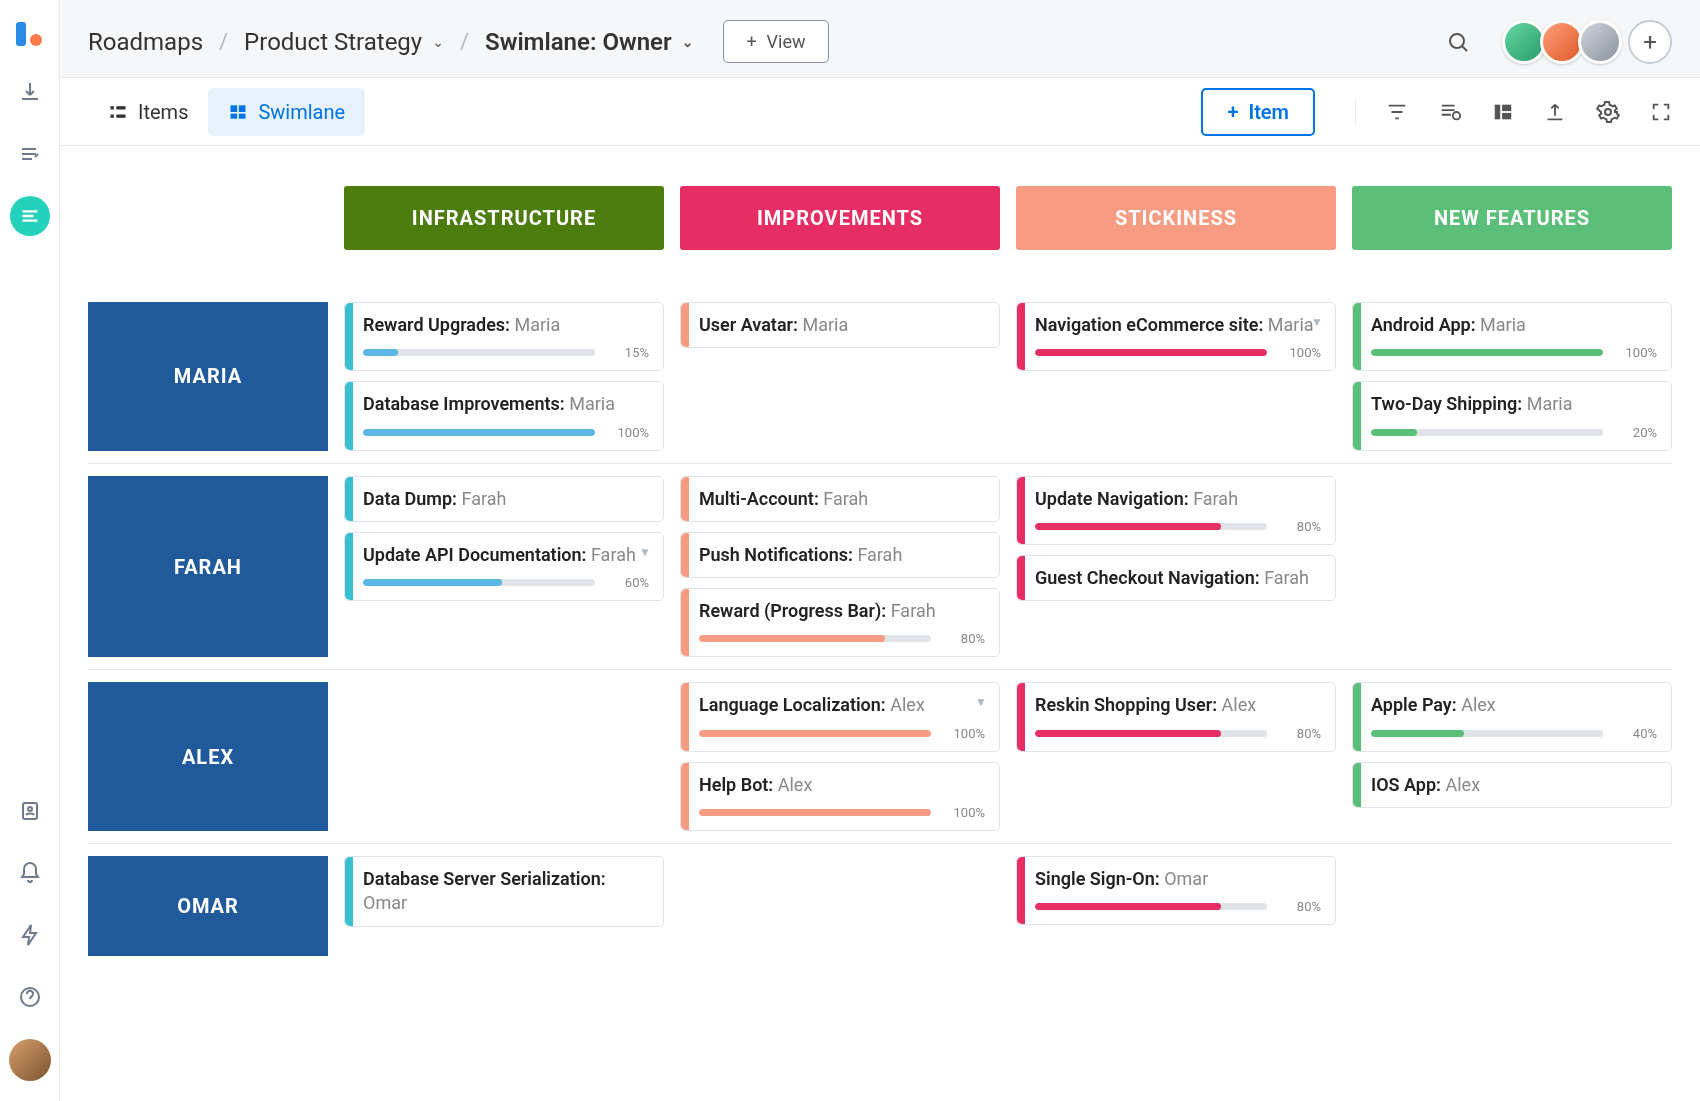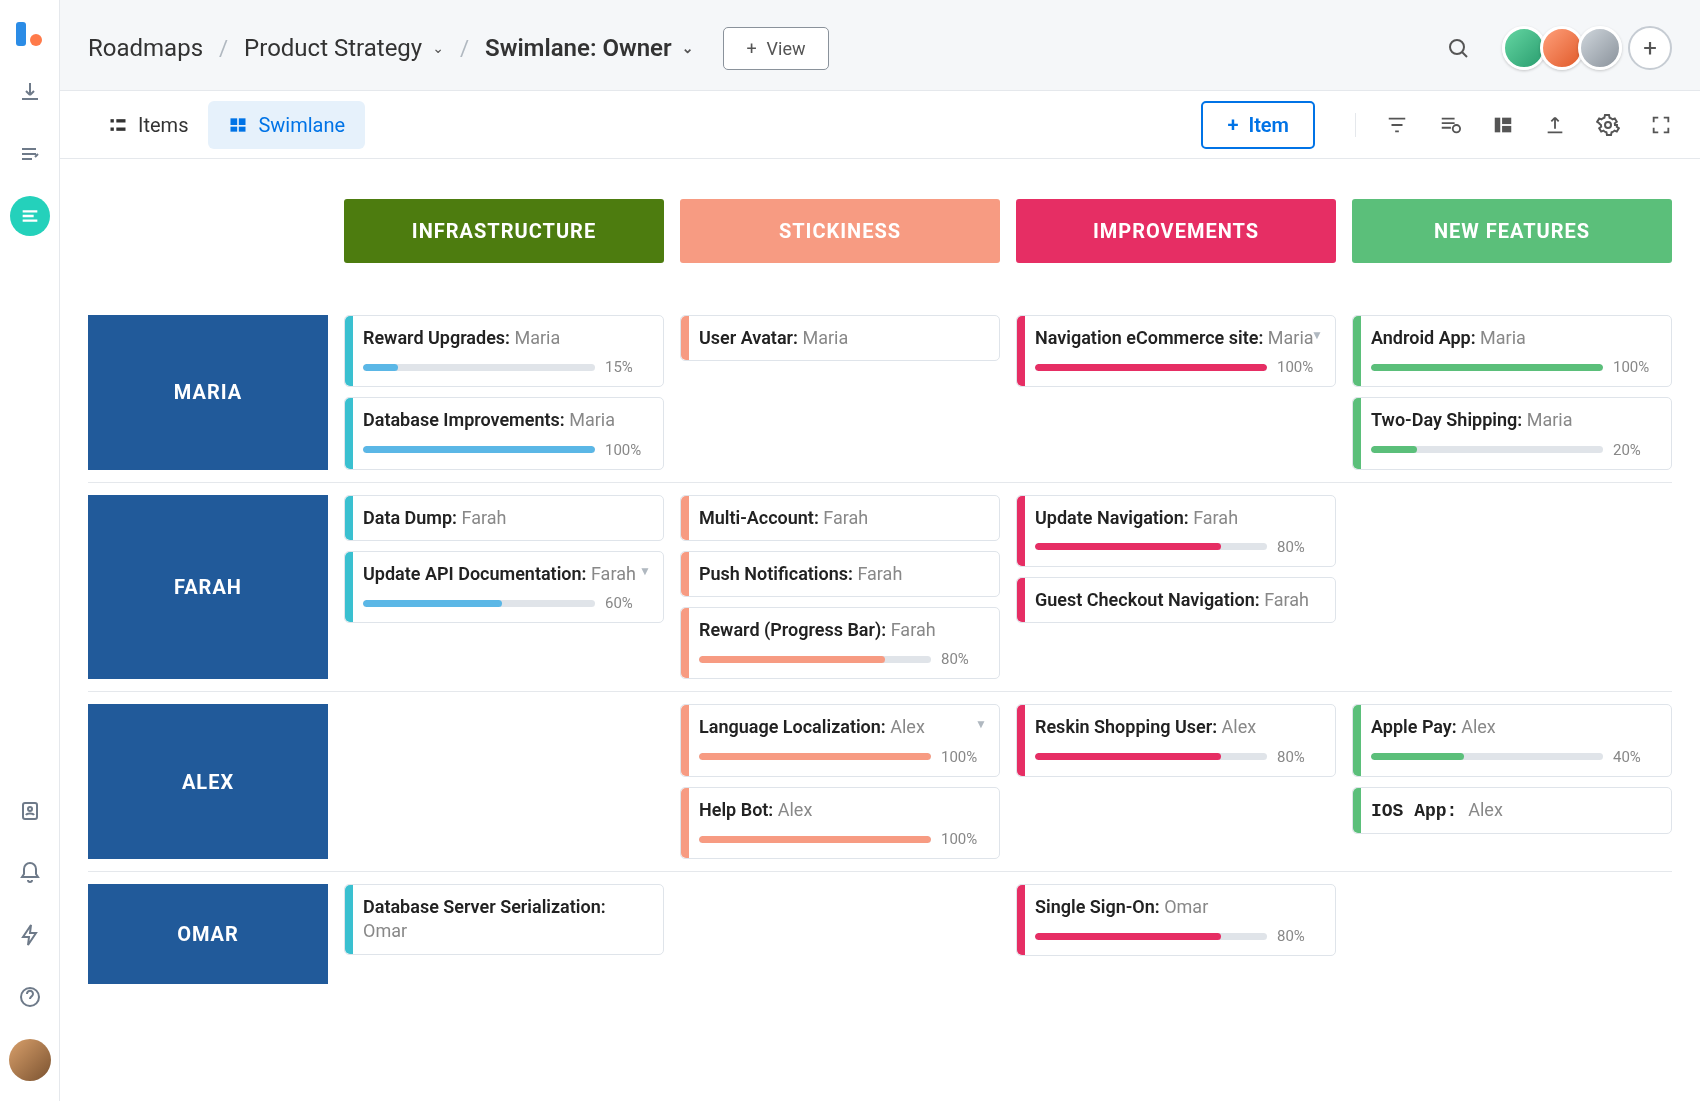--- a/index.html
+++ b/index.html
@@ -10,21 +10,21 @@
 .left-rail .logo { width: 32px; height: 32px; position: relative; }
 .left-rail .rail-icon { width: 40px; height: 40px; display:flex; align-items:center; justify-content:center; color:#6e7a89; border-radius:50%; cursor:pointer; }
 .left-rail .rail-icon.active { background:#24d1bb; color:#fff; }
 .left-rail .spacer { flex:1; }
 .left-rail .avatar-small { width:42px; height:42px; border-radius:50%; background:linear-gradient(135deg,#d9a06b,#7a5230); margin-bottom:20px; }
 
 
 .main { flex:1; display:flex; flex-direction:column; }
 
 
-.header { height:91px; background:#f5f7f9; border-bottom:1px solid #e5e8ec; display:flex; align-items:center; padding:6px 28px 0 28px; gap:12px; }
+.header { height:78px; background:#f5f7f9; border-bottom:1px solid #e5e8ec; display:flex; align-items:center; padding:6px 28px 0 28px; gap:12px; }
 .breadcrumb { display:flex; align-items:center; gap:16px; font-size:24px; color:#333; }
 .breadcrumb .crumb { display:flex; align-items:center; gap:10px; cursor:pointer; }
 .breadcrumb .sep { color:#b0b8c0; font-size:22px; }
 .breadcrumb .chev { font-size:14px; color:#555; }
 .view-btn { margin-left:18px; border:1px solid #8a929b; background:#fff; padding:10px 22px; border-radius:5px; font-size:18px; color:#555; display:flex; align-items:center; gap:10px; cursor:pointer; }
 .header .flex { flex:1; }
 .header .search-icon { color:#555; font-size:22px; margin-right:20px; cursor:pointer; }
 .avatar-stack { display:flex; align-items:center; }
 .avatar-stack .av { width:44px; height:44px; border-radius:50%; border:3px solid #fff; margin-left:-6px; box-shadow:0 1px 3px rgba(0,0,0,0.2); }
 .avatar-stack .av1 { background:linear-gradient(135deg,#64d6a2,#2a9d6f); margin-left:0; }
@@ -53,21 +53,21 @@
 .lane-label { background:#215a9a; color:#fff; display:flex; align-items:center; justify-content:center; font-weight:700; font-size:20px; letter-spacing:1px; min-height:100px; }
 .lane-col { display:flex; flex-direction:column; gap:10px; }
 
 .card { background:#fff; border:1px solid #dfe4ea; border-radius:5px; padding:10px 14px 10px 18px; position:relative; display:flex; flex-direction:column; gap:8px; }
 .card .accent { position:absolute; left:0; top:0; bottom:0; width:8px; border-radius:5px 0 0 5px; }
 .card .ctitle { font-size:18px; color:#222; line-height:1.35; }
 .card .ctitle .owner-suffix { color:#888; font-weight:400; }
 .card .progress-row { display:flex; align-items:center; gap:10px; }
 .card .pbar { flex:1; height:7px; background:#e0e4e9; border-radius:4px; overflow:hidden; }
 .card .pbar .fill { height:100%; border-radius:4px; }
-.card .pct { font-size:15px; color:#888; min-width:44px; }
+.card .pct { font-size:13px; color:#888; min-width:44px; text-align:right; }
 .card .dropdown-caret { position:absolute; top:12px; right:12px; color:#b0b8c0; font-size:12px; }
 
 svg { display:block; }
 </style>
 </head>
 <body>
 
 <div class="left-rail">
   <div class="logo">
     <svg width="32" height="32" viewBox="0 0 32 32">
@@ -213,22 +213,22 @@
             <path d="M4 9V4h5M20 9V4h-5M4 15v5h5M20 15v5h-5"></path>
           </svg>
         </span>
     </div>
   </div>
 
   <div class="board">
     <div class="col-headers" id="col-headers">
         <div class="spacer-cell"></div>
         <div class="col-head" style="background: #4d7c0f;">INFRASTRUCTURE</div>
+        <div class="col-head" style="background: rgb(230, 46, 100);">IMPROVEMENTS</div>
         <div class="col-head" style="background: rgb(247, 155, 130);">STICKINESS</div>
-        <div class="col-head" style="background: rgb(230, 46, 100);">IMPROVEMENTS</div>
         <div class="col-head" style="background: rgb(91, 191, 122);">NEW FEATURES</div>
       </div>
     <div id="lanes">
         <div class="lane">
           <div class="lane-label">MARIA</div>
           <div class="lane-col">
             <div class="card">
               <div class="accent" style="background: rgb(58, 192, 208);"></div>
               <div class="ctitle"><span style="font-weight: 600;">Reward Upgrades: </span><span class="owner-suffix">Maria</span></div>
               <div class="progress-row">
@@ -392,21 +392,21 @@
               <div class="ctitle"><span style="font-weight: 600;">Apple Pay: </span><span class="owner-suffix">Alex</span></div>
               <div class="progress-row">
                 <div class="pbar">
                   <div class="fill" style="width: 40%; background: rgb(91, 191, 122);"></div>
                 </div>
                 <div class="pct">40%</div>
               </div>
             </div>
             <div class="card">
               <div class="accent" style="background: rgb(91, 191, 122);"></div>
-              <div class="ctitle"><span style="font-weight: 600; font-family: Liberation Mono, monospace;">IOS App: </span><span class="owner-suffix">Alex</span></div>
+              <div class="ctitle"><span style="font-weight: 600;">IOS App: </span><span class="owner-suffix">Alex</span></div>
             </div>
           </div>
         </div>
         <div class="lane">
           <div class="lane-label">OMAR</div>
           <div class="lane-col">
             <div class="card">
               <div class="accent" style="background: rgb(58, 192, 208);"></div>
               <div class="ctitle"><span style="font-weight: 600;">Database Server Serialization: </span><span class="owner-suffix">Omar</span></div>
             </div>

